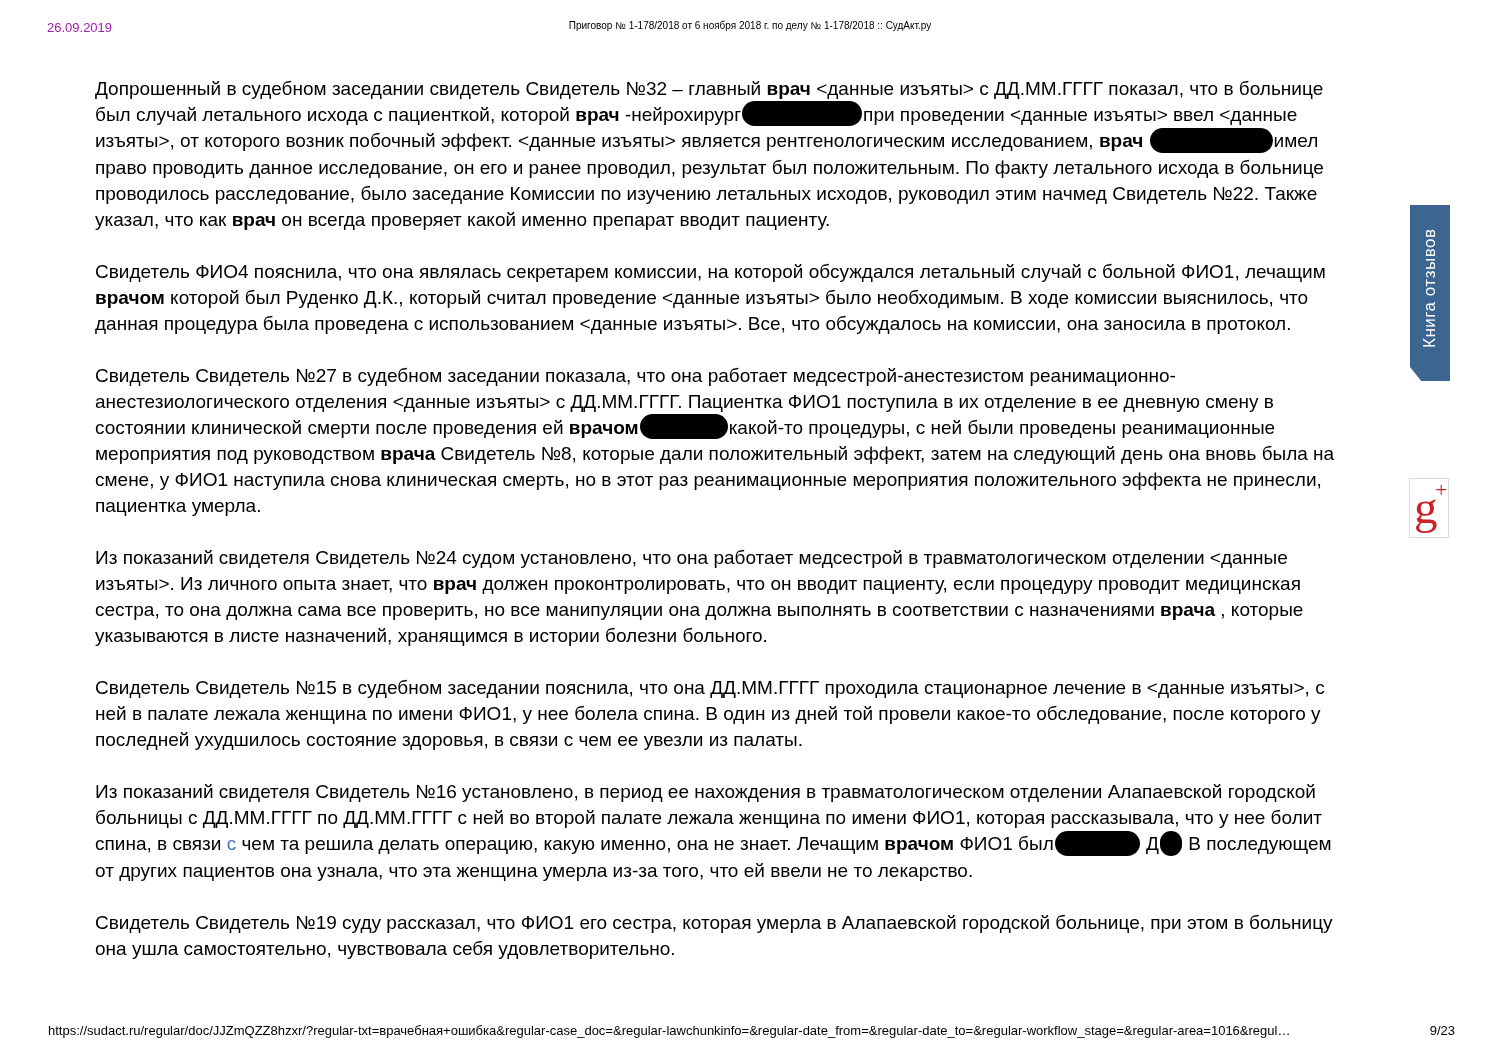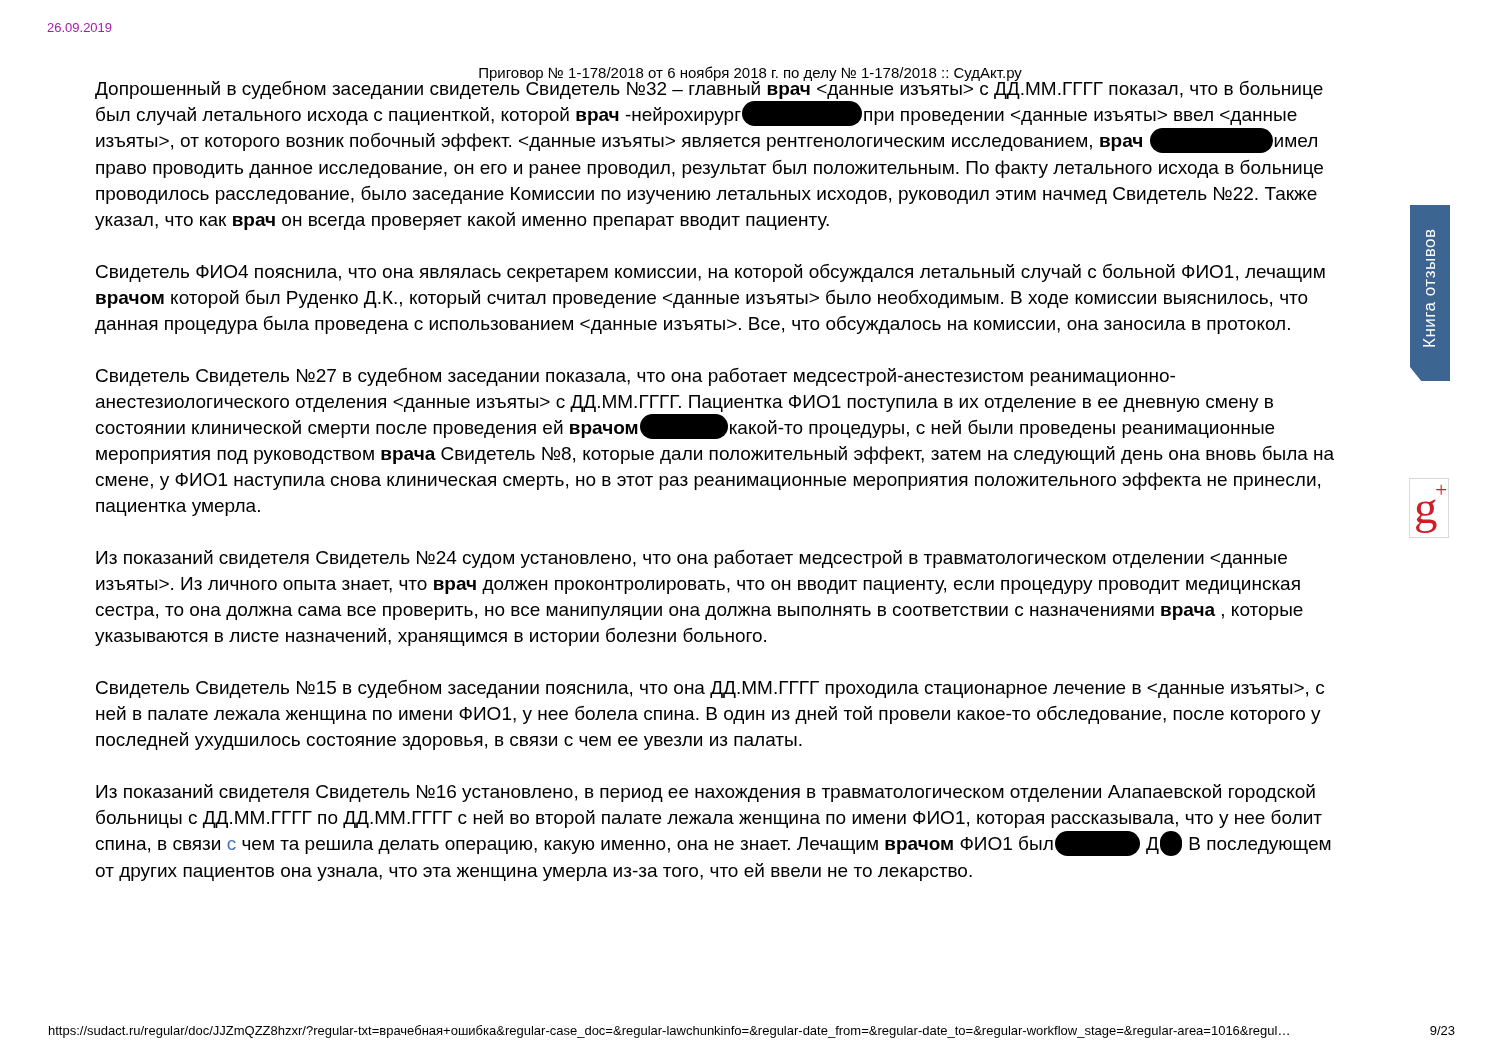--- a/index.html
+++ b/index.html
@@ -10,21 +10,21 @@
     color: #000000;
     position: relative;
     overflow: hidden;
   }
   .header-date {
     position: absolute; left: 47px; top: 20px;
     font-size: 13px; color: #a21caf;
   }
   .header-title {
     position: absolute; left: 200px; right: 200px; top: 20px;
-    text-align: center; font-size: 15px; color: #000; margin-top: 44px;
+    text-align: center; font-size: 10px; color: #000;
   }
   .content {
     position: absolute; left: 95px; top: 76px; width: 1256px;
     font-size: 19px; line-height: 26px; color: #000;
   }
   .content p { margin: 0 0 26px 0; }
   .seg-n { font-weight: normal; }
   .seg-b { font-weight: bold; }
   .seg-l { color: var(--link_blue, #4673b9); cursor: pointer; }
   .redacted {
@@ -83,20 +83,21 @@
 <div class="header-date">26.09.2019</div>
 <div class="header-title">Приговор № 1-178/2018 от 6 ноября 2018 г. по делу № 1-178/2018 :: СудАкт.ру</div>
 
 <div class="content">
   <p><span class="seg-n">Допрошенный в судебном заседании свидетель Свидетель №32 – главный </span><span class="seg-b">врач</span><span class="seg-n"> &lt;данные изъяты&gt; с ДД.ММ.ГГГГ показал, что в больнице был случай летального исхода с пациенткой, которой </span><span class="seg-b">врач</span><span class="seg-n"> -нейрохирург</span><span class="redacted" style="width: 120px;"></span><span class="seg-n">при проведении &lt;данные изъяты&gt; ввел &lt;данные изъяты&gt;, от которого возник побочный эффект. &lt;данные изъяты&gt; является рентгенологическим исследованием, </span><span class="seg-b">врач</span><span class="seg-n"> </span><span class="redacted" style="width: 123px;"></span><span class="seg-n">имел право проводить данное исследование, он его и ранее проводил, результат был положительным. По факту летального исхода в больнице проводилось расследование, было заседание Комиссии по изучению летальных исходов, руководил этим начмед Свидетель №22. Также указал, что как </span><span class="seg-b">врач</span><span class="seg-n"> он всегда проверяет какой именно препарат вводит пациенту.</span></p>
   <p><span class="seg-n">Свидетель ФИО4 пояснила, что она являлась секретарем комиссии, на которой обсуждался летальный случай с больной ФИО1, лечащим </span><span class="seg-b">врачом</span><span class="seg-n"> которой был Руденко Д.К., который считал проведение &lt;данные изъяты&gt; было необходимым. В ходе комиссии выяснилось, что данная процедура была проведена с использованием &lt;данные изъяты&gt;. Все, что обсуждалось на комиссии, она заносила в протокол.</span></p>
   <p><span class="seg-n">Свидетель Свидетель №27 в судебном заседании показала, что она работает медсестрой-анестезистом реанимационно-анестезиологического отделения &lt;данные изъяты&gt; с ДД.ММ.ГГГГ. Пациентка ФИО1 поступила в их отделение в ее дневную смену в состоянии клинической смерти после проведения ей </span><span class="seg-b">врачом</span><span class="redacted" style="width: 88px;"></span><span class="seg-n">какой-то процедуры, с ней были проведены реанимационные мероприятия под руководством </span><span class="seg-b">врача</span><span class="seg-n"> Свидетель №8, которые дали положительный эффект, затем на следующий день она вновь была на смене, у ФИО1 наступила снова клиническая смерть, но в этот раз реанимационные мероприятия положительного эффекта не принесли, пациентка умерла.</span></p>
   <p><span class="seg-n">Из показаний свидетеля Свидетель №24 судом установлено, что она работает медсестрой в травматологическом отделении &lt;данные изъяты&gt;. Из личного опыта знает, что </span><span class="seg-b">врач</span><span class="seg-n"> должен проконтролировать, что он вводит пациенту, если процедуру проводит медицинская сестра, то она должна сама все проверить, но все манипуляции она должна выполнять в соответствии с назначениями </span><span class="seg-b">врача</span><span class="seg-n"> , которые указываются в листе назначений, хранящимся в истории болезни больного.</span></p>
   <p><span class="seg-n">Свидетель Свидетель №15 в судебном заседании пояснила, что она ДД.ММ.ГГГГ проходила стационарное лечение в &lt;данные изъяты&gt;, с ней в палате лежала женщина по имени ФИО1, у нее болела спина. В один из дней той провели какое-то обследование, после которого у последней ухудшилось состояние здоровья, в связи с чем ее увезли из палаты.</span></p>
   <p><span class="seg-n">Из показаний свидетеля Свидетель №16 установлено, в период ее нахождения в травматологическом отделении Алапаевской городской больницы с ДД.ММ.ГГГГ по ДД.ММ.ГГГГ с ней во второй палате лежала женщина по имени ФИО1, которая рассказывала, что у нее болит спина, в связи </span><span class="seg-l">с</span><span class="seg-n"> чем та решила делать операцию, какую именно, она не знает. Лечащим </span><span class="seg-b">врачом</span><span class="seg-n"> ФИО1 был</span><span class="redacted" style="width: 85px;"></span><span class="seg-n"> Д</span><span class="redacted" style="width: 22px;"></span><span class="seg-n"> В последующем от других пациентов она узнала, что эта женщина умерла из-за того, что ей ввели не то лекарство.</span></p>
+  <p><span class="seg-n">Свидетель Свидетель №19 суду рассказал, что ФИО1 его сестра, которая умерла в Алапаевской городской больнице, при этом в больницу она ушла самостоятельно, чувствовала себя удовлетворительно.</span></p>
 </div>
 
 <div class="feedback-tab">
   <span class="feedback-tab-label">Книга отзывов</span>
 </div>
 
 <div class="gplus">
   <span class="gplus-g">g</span>
   <span class="gplus-plus">+</span>
 </div>

